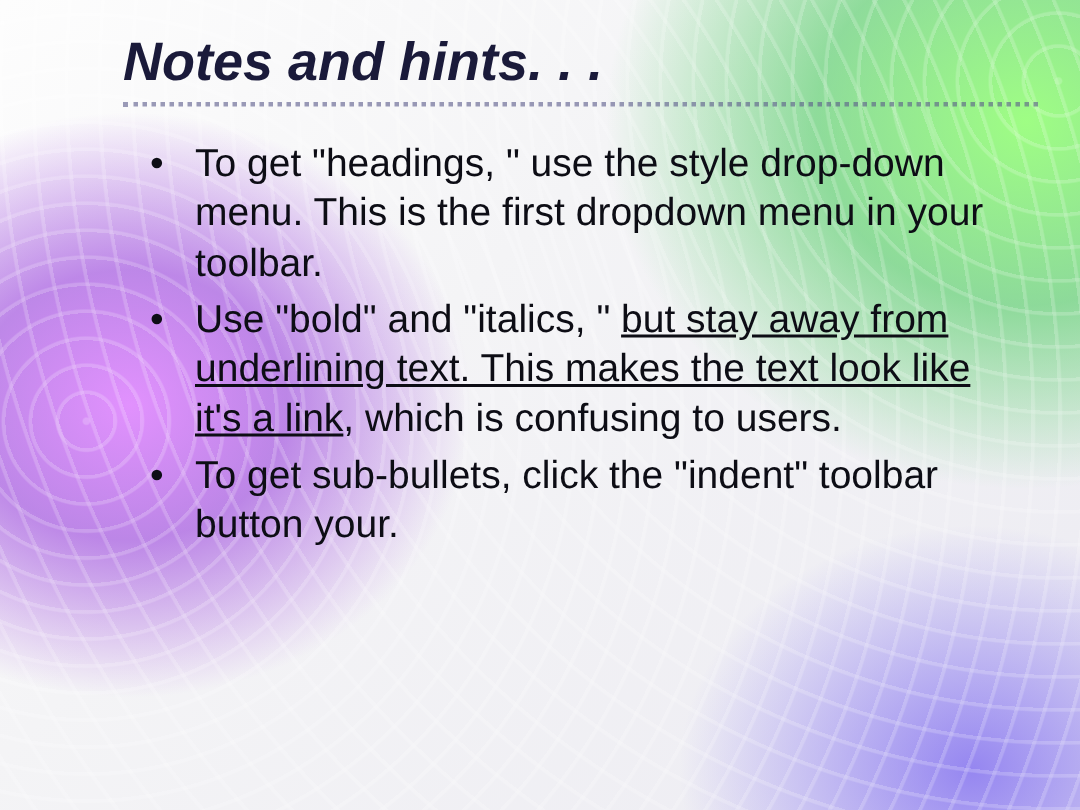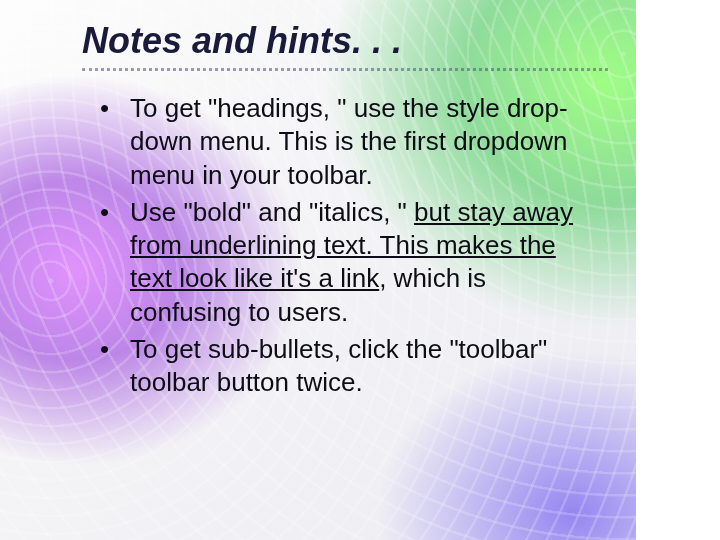--- a/index.html
+++ b/index.html
@@ -5,21 +5,21 @@
   html, body {
     margin: 0;
     padding: 0;
     width: 720px;
     height: 540px;
     overflow: hidden;
     font-family: Arial, Helvetica, sans-serif;
   }
   .slide {
     position: relative;
-    width: 636px;
+    width: 720px;
     height: 540px;
     background:
       radial-gradient(ellipse 350px 300px at 12% 50%, rgba(220,120,255,0.8) 0%, rgba(150,60,220,0.6) 30%, rgba(80,30,150,0.0) 65%),
       radial-gradient(ellipse 400px 350px at 95% 15%, rgba(150,255,120,0.9) 0%, rgba(60,200,80,0.55) 35%, rgba(40,150,60,0.0) 70%),
       radial-gradient(ellipse 300px 250px at 90% 95%, rgba(120,100,240,0.75) 0%, rgba(60,40,180,0.0) 65%),
       linear-gradient(135deg, #fdfdfd 0%, #f4f4f6 40%, #ecebf2 100%);
   }
   .swirl {
     position: absolute;
     inset: 0;
@@ -91,17 +91,17 @@
 
   <div class="body">
     <ul class="bullets">
       <li>
         <span>To get "headings, " use the style drop-down menu. This is the first dropdown menu in your toolbar.</span>
       </li>
       <li>
         <span>Use "bold" and "italics, " </span><span class="u">but stay away from underlining text. This makes the text look like it's a link</span><span>, which is confusing to users.</span>
       </li>
       <li>
-        <span>To get sub-bullets, click the "toolbar" toolbar button twice.</span>
+        <span>To get sub-bullets, click the "indent" toolbar button your.</span>
       </li>
     </ul>
   </div>
 </div>
 
 </body></html>

